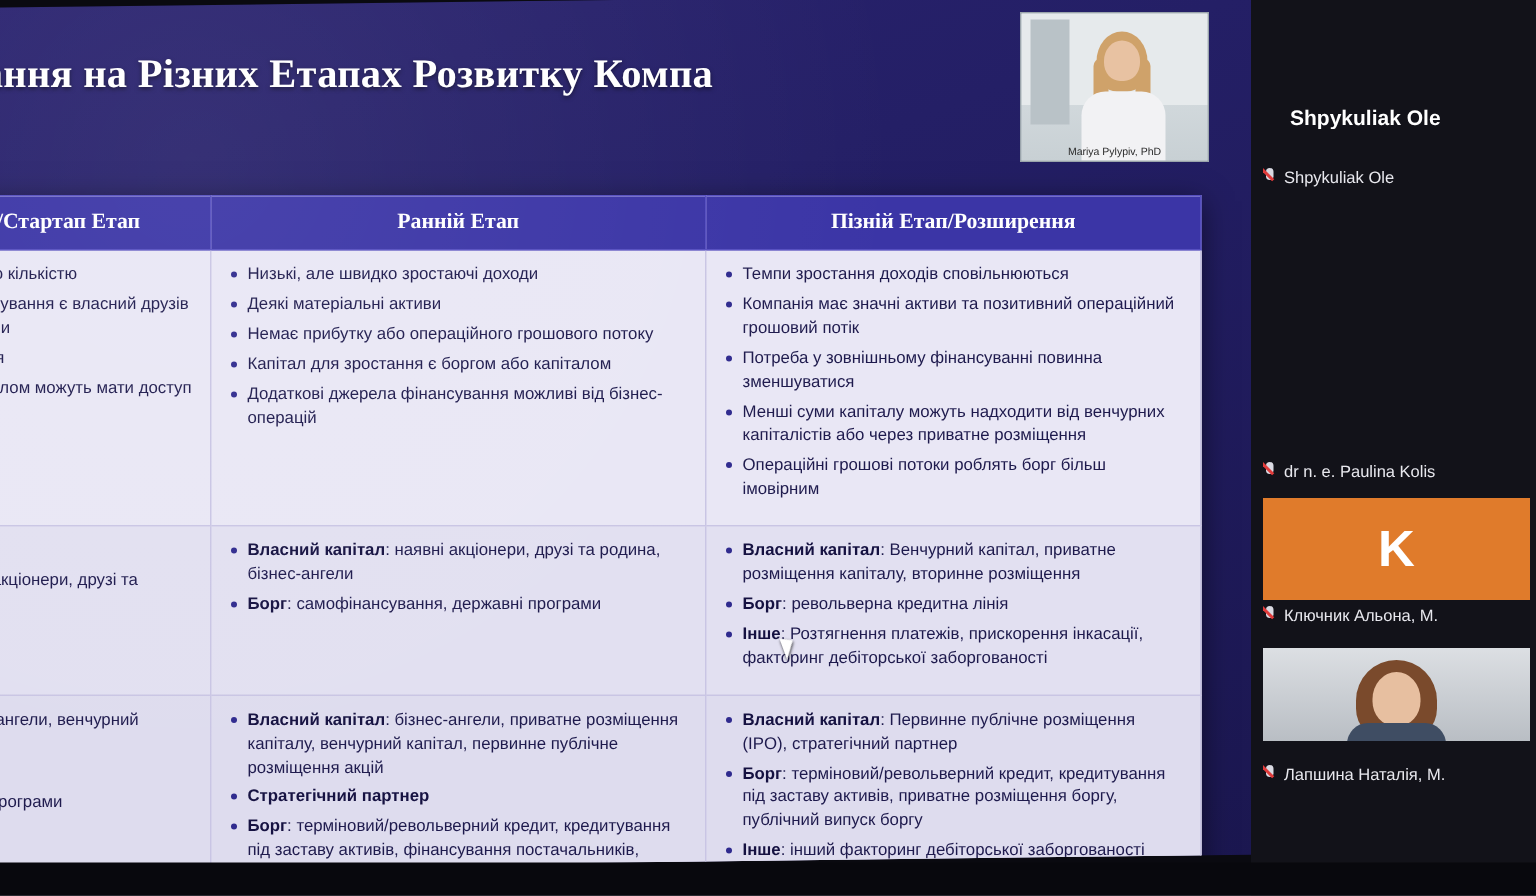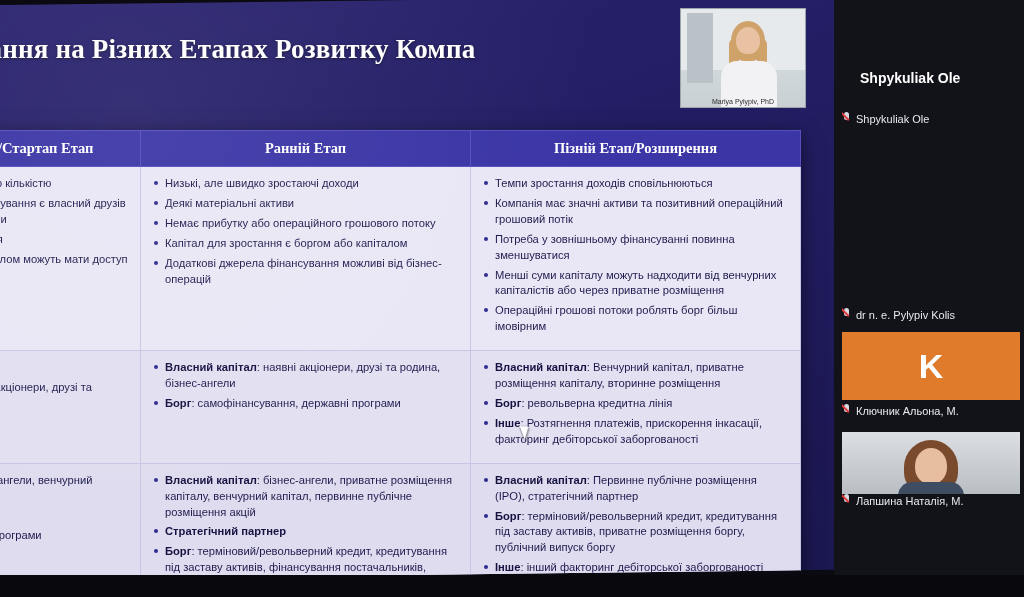--- a/index.html
+++ b/index.html
@@ -267,21 +267,21 @@
       <div class="p-name">
         <span class="mic-off"></span>
         <span>Shpykuliak Ole</span>
       </div>
     </div>
 
 
     <div class="p-card" style="top:308px;">
       <div class="p-name">
         <span class="mic-off"></span>
-        <span>dr n. e. Pylypiv Kolis</span>
+        <span>dr n. e. Paulina Kolis</span>
       </div>
     </div>
 
     <div class="p-card" style="top:332px;">
       <div class="p-thumb" style="height:68px;">
         <div class="initial">K</div>
       </div>
       <div class="p-name" style="margin-top:4px;">
         <span class="mic-off"></span>
         <span>Ключник Альона, М.</span>
@@ -290,21 +290,21 @@
 
     <div class="p-card" style="top:432px;">
       <div class="p-thumb" style="height:62px;">
         <div class="port">
           <div class="port-bg"></div>
           <div class="port-hair"></div>
           <div class="port-face"></div>
           <div class="port-body"></div>
         </div>
       </div>
-      <div class="p-name" style="margin-top:0;">
+      <div class="p-name" style="margin-top:16px;">
         <span class="mic-off"></span>
         <span>Лапшина Наталія, М.</span>
       </div>
     </div>
 
   </div>
 
   <div class="cursor"></div>
   <div class="frame-bottom"></div>
 </div>

